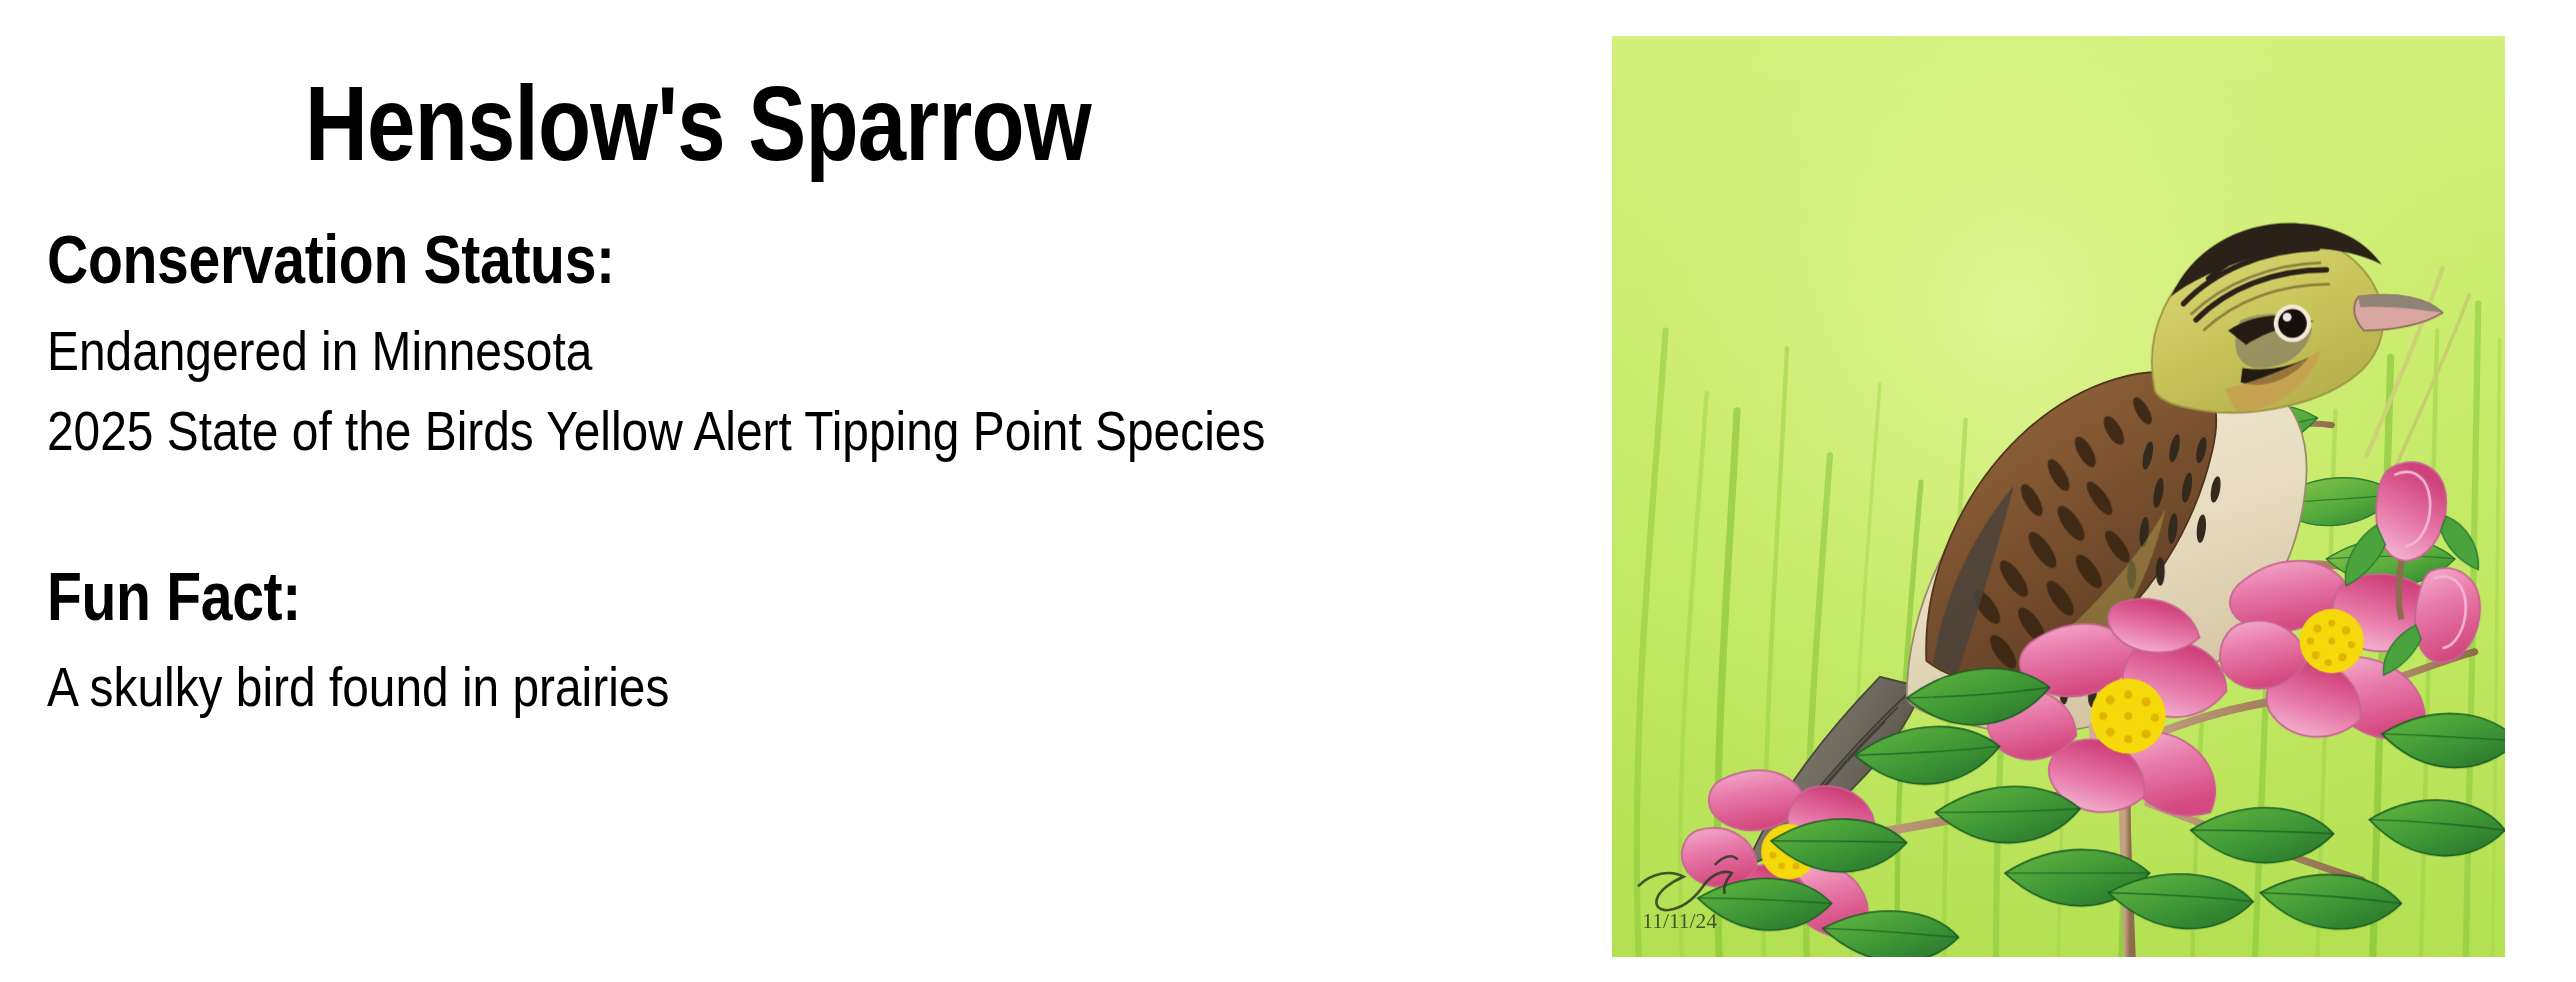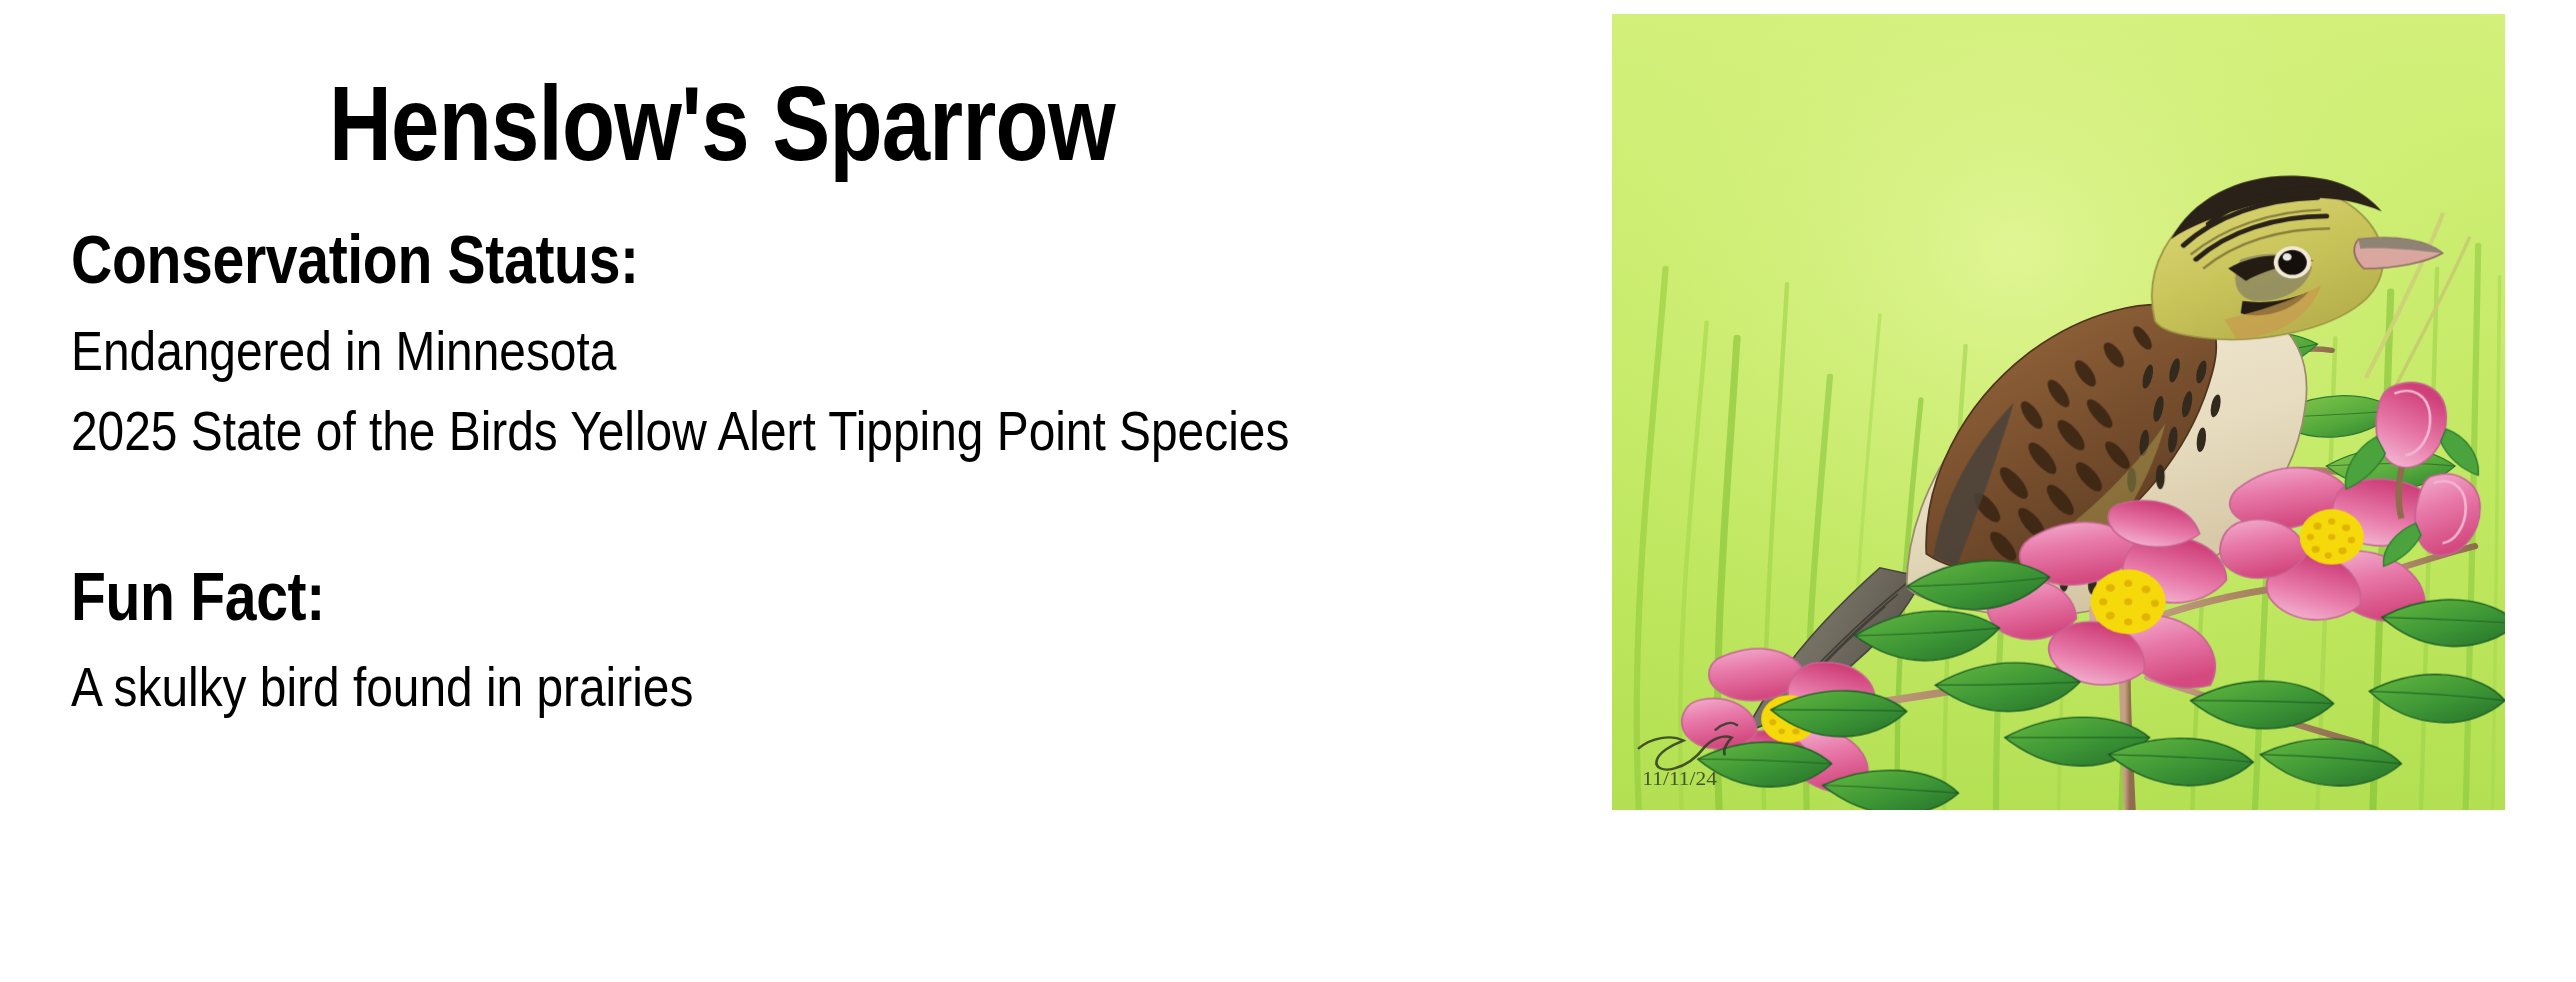--- a/index.html
+++ b/index.html
@@ -22,21 +22,20 @@
     background: #ffffff;
   }
 
   
   .text-col {
     position: absolute;
     left: 47px;
     top: 0;
     width: 1556px;
     height: 982px;
-    margin-left: 24px;
   }
 
   .species-title {
     position: absolute;
     left: 258px;
     top: 70px;
     font-size: 106px;
     line-height: 1.0;
     font-weight: 700;
     letter-spacing: -0.9px;
@@ -107,23 +106,23 @@
     letter-spacing: 0px;
     transform: scaleX(0.87);
     transform-origin: left top;
     white-space: nowrap;
   }
 
   
   .artwork {
     position: absolute;
     left: 1612px;
-    top: 14px;
+    top: 36px;
     width: 893px;
-    height: 796px;
+    height: 921px;
     overflow: hidden;
     background: #c6e96a;
   }
   .artwork svg { display: block; width: 100%; height: 100%; }
 </style>
 </head>
 <body>
 
 <div class="slide">
 

